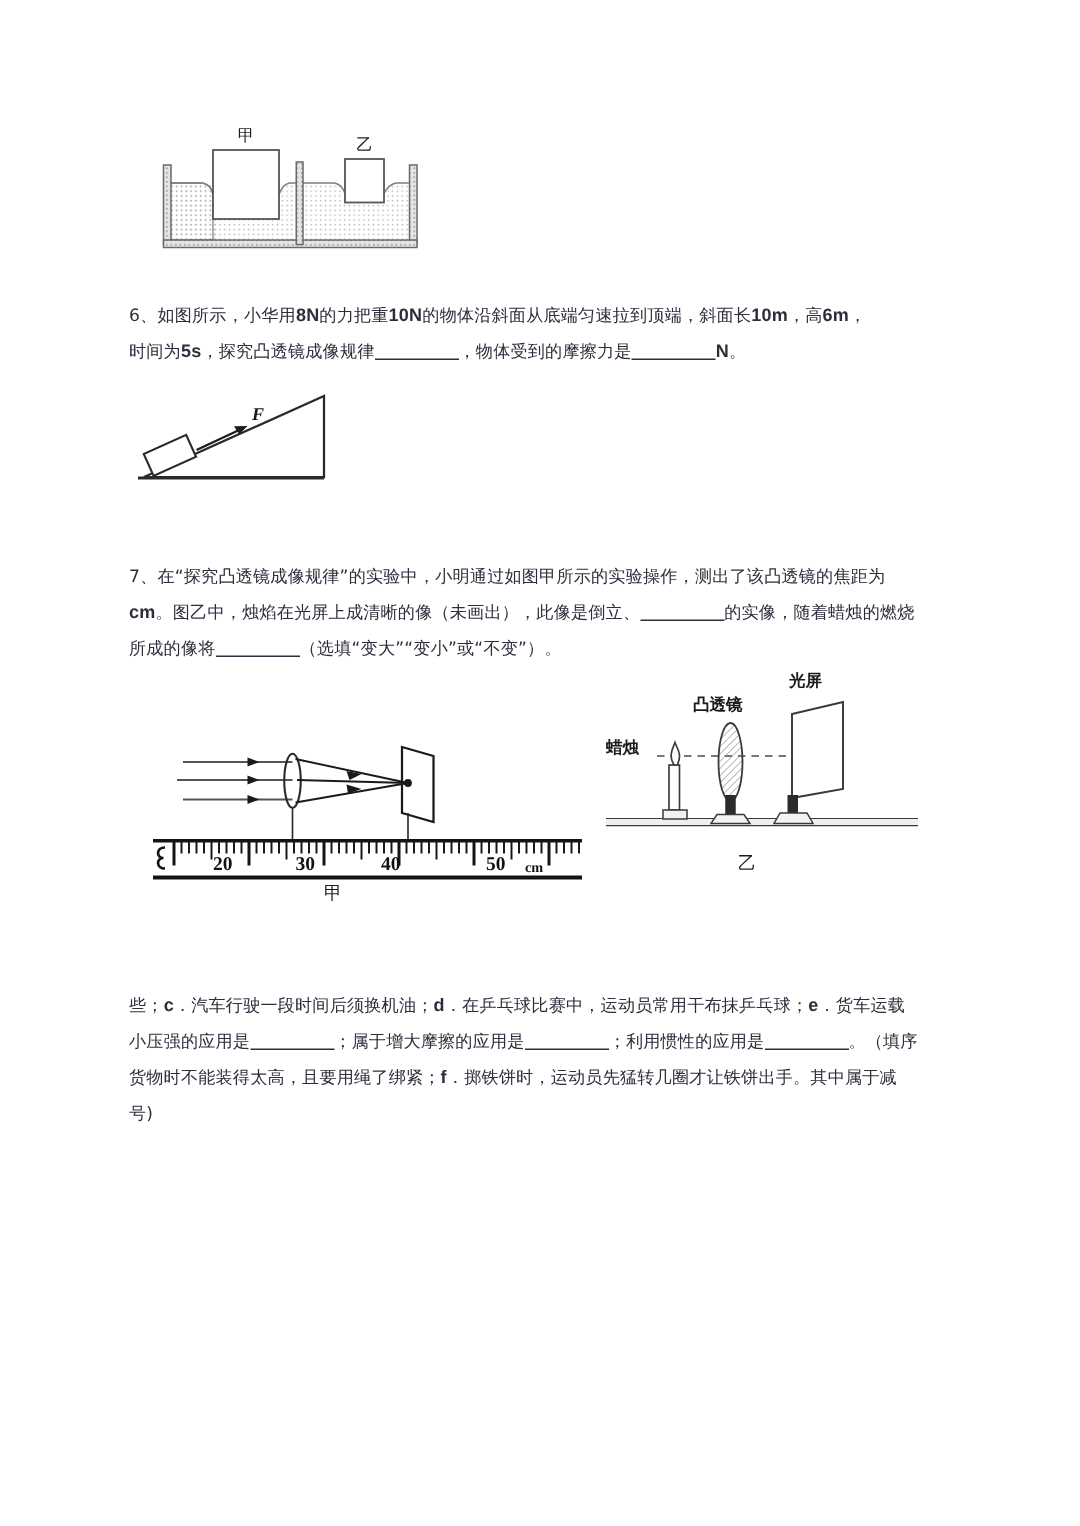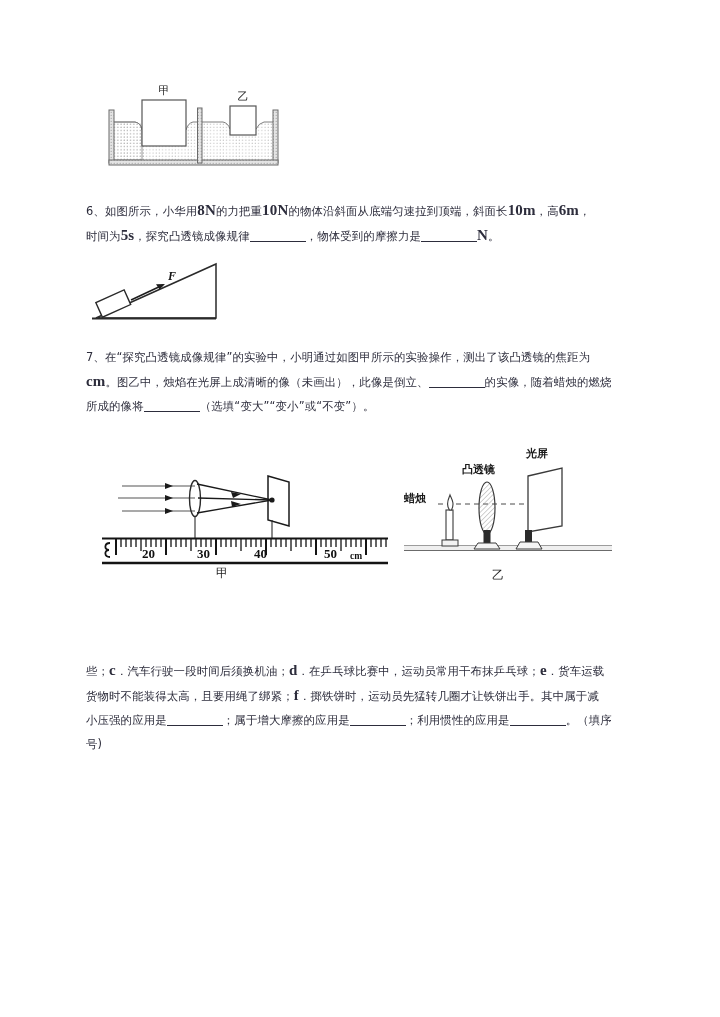--- a/index.html
+++ b/index.html
@@ -24,21 +24,21 @@
   
   .qtext {
     position: absolute;
     font-size: 11.4px;
     line-height: 24px;
     letter-spacing: 0.15px;
     color: #2d2d3c;
     text-align: justify;
     text-justify: inter-character;
   }
-  .qtext .en { font-family: Liberation Serif, serif; font-weight: 600; font-size: 15px; }
+  .qtext .en { font-family: Liberation Sans, sans-serif; font-weight: 600; font-size: 12px; }
   .blank {
     display: inline-block;
     border-bottom: 1.3px solid #2d2d3c;
     vertical-align: -2px;
   }
   .b-long { width: 56px; }
 
   
   .fig { position: absolute; }
   .figcap {
@@ -48,21 +48,21 @@
     font-family: "DejaVu Sans", sans-serif;
   }
 
   
   #fig-tank { left: 104px; top: 72px; width: 182px; height: 98px; }
 
   
   #fig-incline { left: 88px; top: 258px; width: 160px; height: 66px; }
 
   
-  #fig-ray { left: 100px; top: 464px; width: 290px; height: 112px; text-align: right; }
+  #fig-ray { left: 100px; top: 486px; width: 290px; height: 112px; text-align: right; }
 
   
   #fig-bench { left: 398px; top: 440px; width: 220px; height: 130px; }
 
   svg { display: block; overflow: visible; }
   .lbl-cn {
     font-family: "DejaVu Sans", sans-serif;
     font-size: 11px;
     fill: #1b1b1b;
   }
@@ -128,21 +128,21 @@
         <rect x="12" y="36" width="31" height="16" fill="#ffffff" stroke="#2a2a2a" stroke-width="1.4"></rect>
       </g>
 
       <line x1="43" y1="42" x2="75" y2="27" stroke="#1c1c1c" stroke-width="1.5"></line>
       <polygon points="77,26 68,26.2 71.5,31.5" fill="#1c1c1c"></polygon>
       <text x="80" y="22" font-family="Liberation Serif, serif" font-style="italic" font-weight="700" font-size="12" fill="#141414">F</text>
     </svg>
   </div>
 
   <div class="qtext" id="q7" style="left:86px; top:345px; width:552px;">
-      <div style="white-space: nowrap;"><span>7、在“探究凸透镜成像规律”的实验中，小明通过如图甲所示的实验操作，测出了该凸透镜的焦距为</span></div>
+      <div style="white-space: nowrap; margin-top: 27px;"><span>7、在“探究凸透镜成像规律”的实验中，小明通过如图甲所示的实验操作，测出了该凸透镜的焦距为</span></div>
       <div style="white-space: nowrap;"><span class="en">cm</span><span>。图乙中，烛焰在光屏上成清晰的像（未画出），此像是倒立、</span><span class="blank b-long"></span><span>的实像，随着蜡烛的燃烧</span></div>
       <div style="white-space: nowrap;"><span>所成的像将</span><span class="blank b-long"></span><span>（选填“变大”“变小”或“不变”）。</span></div>
     </div>
 
   <div class="fig" id="fig-ray">
     <svg width="290" height="112" viewBox="0 0 290 112">
 
       <g stroke="#555555" stroke-width="1.2" fill="none">
         <line x1="22" y1="22" x2="95" y2="22"></line>
         <line x1="18" y1="34" x2="95" y2="34"></line>
@@ -270,21 +270,21 @@
 
       <text class="lbl-cn" x="6" y="62" font-size="11.5" font-weight="600">蜡烛</text>
       <text class="lbl-cn" x="64" y="33" font-size="11.5" font-weight="600">凸透镜</text>
       <text class="lbl-cn" x="128" y="17" font-size="11.5" font-weight="600">光屏</text>
     </svg>
     <div class="figcap" style="left:94px; top:127px;">乙</div>
   </div>
 
   <div class="qtext" id="q8" style="left:86px; top:658px; width:552px;">
       <div style="white-space: nowrap;"><span>些；</span><span class="en">c</span><span>．汽车行驶一段时间后须换机油；</span><span class="en">d</span><span>．在乒乓球比赛中，运动员常用干布抹乒乓球；</span><span class="en">e</span><span>．货车运载</span></div>
+      <div style="white-space: nowrap;"><span>小压强的应用是</span><span class="blank b-long"></span><span>；属于增大摩擦的应用是</span><span class="blank b-long"></span><span>；利用惯性的应用是</span><span class="blank b-long"></span><span>。（填序</span></div>
       <div style="white-space: nowrap;"><span>货物时不能装得太高，且要用绳了绑紧；</span><span class="en">f</span><span>．掷铁饼时，运动员先猛转几圈才让铁饼出手。其中属于减</span></div>
-      <div style="white-space: nowrap;"><span>小压强的应用是</span><span class="blank b-long"></span><span>；属于增大摩擦的应用是</span><span class="blank b-long"></span><span>；利用惯性的应用是</span><span class="blank b-long"></span><span>。（填序</span></div>
       <div style="white-space: nowrap;"><span>号)</span></div>
     </div>
 
   <div class="qtext" id="q9" style="left:86px; top:793px; width:552px;">
     </div>
 
 </div>
 
 </body></html>

